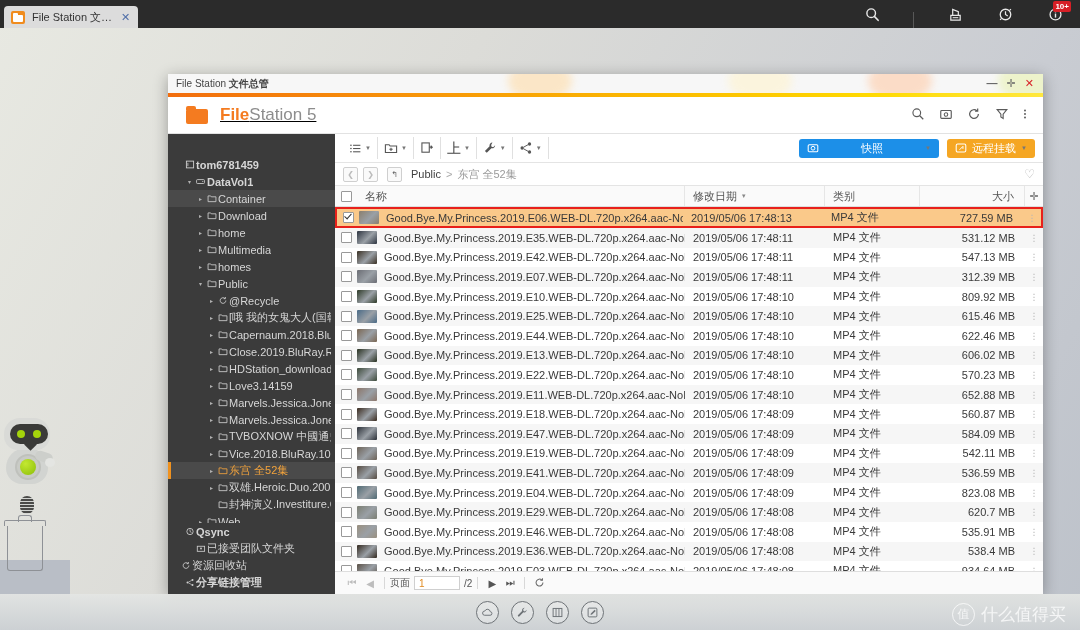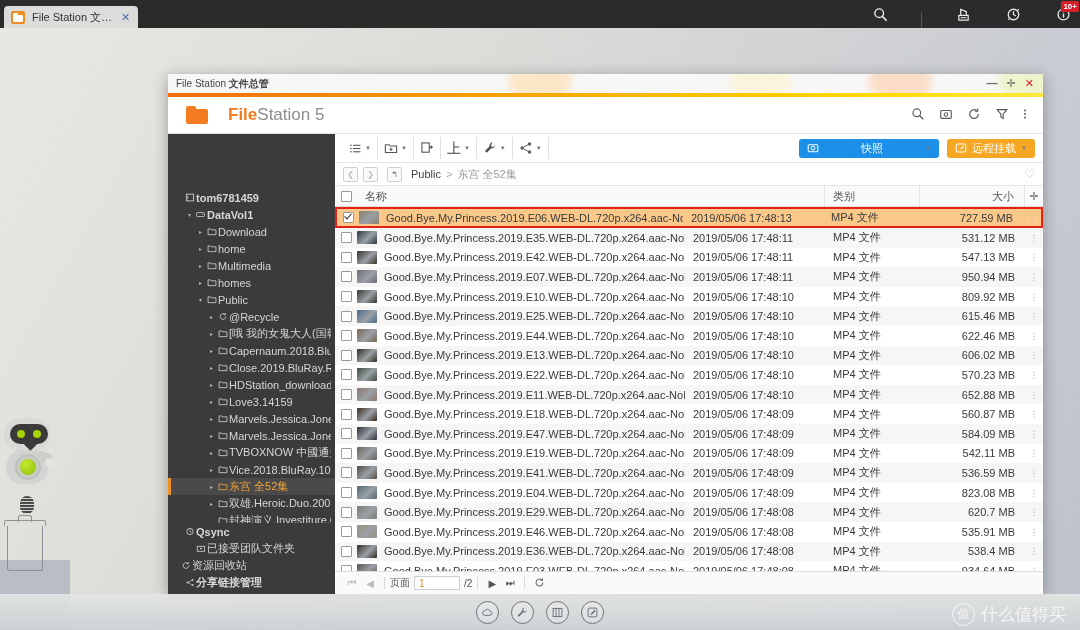--- a/index.html
+++ b/index.html
@@ -28,21 +28,21 @@
   .tb-tab-icon:before{
     content:"";position:absolute;left:2px;top:4px;width:10px;height:7px;
     background:#fff;border-radius:1px;
   }
   .tb-tab-icon:after{
     content:"";position:absolute;left:2px;top:2.5px;width:5px;height:3px;
     background:#fff;border-radius:1px 1px 0 0;
   }
   .tb-tab-label{font-size:11px;color:#333;white-space:nowrap;}
   .tb-tab-close{font-size:11px;color:#4f6ea8;font-weight:bold;cursor:pointer;margin-left:2px;}
-  #tb-right{margin-left:auto;display:flex;align-items:flex-end;gap:16px;height:28px;}
+  #tb-right{margin-left:auto;display:flex;align-items:flex-end;gap:16px;height:28px;padding-right:8px;}
   .tb-icon{
     width:34px;height:28px;display:flex;align-items:center;justify-content:center;
     color:#e8e8e8;position:relative;
   }
   .tb-sep{width:1px;height:16px;background:#585858;margin:0 8px;}
   .badge{
     position:absolute;top:1px;right:1px;background:#d61f26;color:#fff;
     font-size:8px;line-height:9px;padding:1px 2px;border-radius:2px;font-weight:bold;
   }
   
@@ -104,35 +104,35 @@
   #win-title-text{position:relative;z-index:2;font-size:10px;color:#444;padding-left:8px;font-weight:bold;}
   #win-title-text .en{font-weight:normal;}
   #win-ctrl{position:relative;z-index:2;margin-left:auto;display:flex;align-items:center;gap:9px;padding-right:9px;}
   .wc{font-size:11px;line-height:11px;color:#666;cursor:pointer;font-weight:bold;}
   .wc.close{color:#d8232a;}
   #win-accent{height:4px;flex:none;background:linear-gradient(90deg,#f26d0d 0%,#f79009 25%,#fbb900 55%,#ffd900 80%,#ffe83d 100%);}
   #win-head{
     height:36px;background:#fff;display:flex;align-items:center;flex:none;
     border-bottom:1px solid #e2e2e2;
   }
-  #brand{display:flex;align-items:center;gap:20px;padding-left:18px;}
+  #brand{display:flex;align-items:center;gap:12px;padding-left:18px;text-decoration:underline;}
   .brand-folder{width:22px;height:18px;position:relative;}
   .brand-folder:before{content:"";position:absolute;left:0;top:3px;width:22px;height:15px;background:#f47b20;border-radius:2px;}
   .brand-folder:after{content:"";position:absolute;left:0;top:0px;width:10px;height:4px;background:#f47b20;border-radius:2px 2px 0 0;}
   #brand-text{font-size:17px;color:#f47b20;}
   #brand-text b{font-weight:bold;}
   #brand-text span.grey{color:#8d8d8d;}
   #head-icons{margin-left:auto;display:flex;align-items:center;gap:14px;padding-right:16px;color:#5a5a5a;}
   #win-body{flex:1;display:flex;min-height:0;}
   
   #sidebar{
     width:167px;background:#3b3b3b;flex:none;display:flex;flex-direction:column;
     overflow:hidden;
   }
-  #tree{flex:1;overflow:hidden;padding-top:22px;margin-top:33px;}
+  #tree{flex:1;overflow:hidden;padding-top:22px;}
   .node{
     display:flex;align-items:center;height:17px;color:#d6d6d6;font-size:11px;
     white-space:nowrap;position:relative;padding-right:4px;
   }
   .node.hl{background:#4a4a4a;}
   .node.sel{background:#4a4a4a;color:#f2a33c;}
   .node.sel:before{content:"";position:absolute;left:0;top:0;width:3px;height:17px;background:#f0921f;}
   .arrow{width:9px;text-align:center;font-size:6px;color:#b0b0b0;flex:none;}
   .arrow.open{color:#b0b0b0;}
   .n-icon{width:13px;flex:none;display:flex;align-items:center;justify-content:center;font-size:10px;color:#cfcfcf;}
@@ -362,20 +362,29 @@
           <div class="node bold" style="padding-left: 17px;">
             <span class="arrow open">▾</span>
             <span class="n-icon">
               <svg width="11" height="9" viewBox="0 0 16 16">
                 <rect x="1" y="4.6" width="14" height="7" rx="1.6" fill="none" stroke="currentColor" stroke-width="1.5"></rect>
                 <circle cx="12" cy="8.1" r="1" fill="currentColor"></circle>
               </svg>
             </span>
             <span class="n-label">DataVol1</span>
           </div>
+          <div class="node hl" style="padding-left: 28px;">
+            <span class="arrow">▸</span>
+            <span class="n-icon">
+              <svg width="10" height="9" viewBox="0 0 16 16">
+                <path d="M1 3.4h4.6l1.2 1.6H15v8.6H1z" fill="none" stroke="currentColor" stroke-width="1.5"></path>
+              </svg>
+            </span>
+            <span class="n-label">Container</span>
+          </div>
           <div class="node" style="padding-left: 28px; align-items: center;">
             <span class="arrow">▸</span>
             <span class="n-icon">
               <svg width="10" height="9" viewBox="0 0 16 16">
                 <path d="M1 3.4h4.6l1.2 1.6H15v8.6H1z" fill="none" stroke="currentColor" stroke-width="1.5"></path>
               </svg>
             </span>
             <span class="n-label">Download</span>
           </div>
           <div class="node" style="padding-left: 28px;">
@@ -686,20 +695,24 @@
         <span style="color:#aaa;">&gt;</span>
         <span class="crumb-cur">东宫 全52集</span>
         <span id="fav-heart">♡</span>
       </div>
 
       <div id="thead">
         <div class="th chk">
             <span class="cbox"></span>
           </div>
         <div class="th name">名称</div>
+        <div class="th date">
+          <span>修改日期</span>
+          <span style="margin-left:5px;font-size:7px;color:#888;">▾</span>
+        </div>
         <div class="th type">类别</div>
         <div class="th size">大小</div>
         <div class="th plus">✛</div>
       </div>
 
       <div id="rows">
           <div class="row sel">
             <div class="c chk">
               <span class="cbox on"></span>
             </div>
@@ -741,21 +754,21 @@
           <div class="row alt">
             <div class="c chk">
               <span class="cbox"></span>
             </div>
             <div class="c name">
               <span class="thumb" style="background: linear-gradient(135deg, rgb(107, 109, 116) 0%, rgb(154, 160, 166) 55%, rgb(107, 109, 116) 100%);"></span>
               <span>Good.Bye.My.Princess.2019.E07.WEB-DL.720p.x264.aac-NoPA.mp4</span>
             </div>
             <div class="c date">2019/05/06 17:48:11</div>
             <div class="c type">MP4 文件</div>
-            <div class="c size">950.94 MB</div>
+            <div class="c size">312.39 MB</div>
             <div class="c grip">⋮</div>
           </div>
           <div class="row">
             <div class="c chk">
               <span class="cbox"></span>
             </div>
             <div class="c name">
               <span class="thumb" style="background: linear-gradient(135deg, rgb(46, 58, 40) 0%, rgb(154, 160, 166) 55%, rgb(46, 58, 40) 100%);"></span>
               <span>Good.Bye.My.Princess.2019.E10.WEB-DL.720p.x264.aac-NoPA.mp4</span>
             </div>

